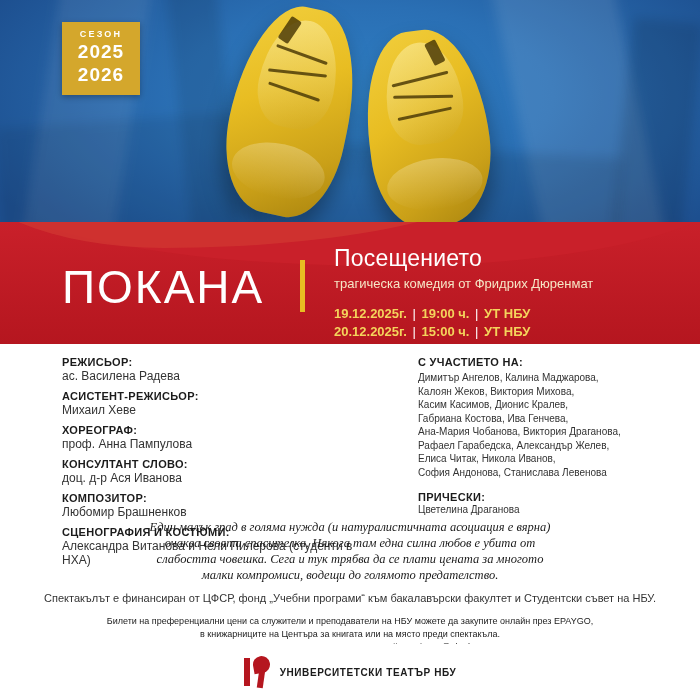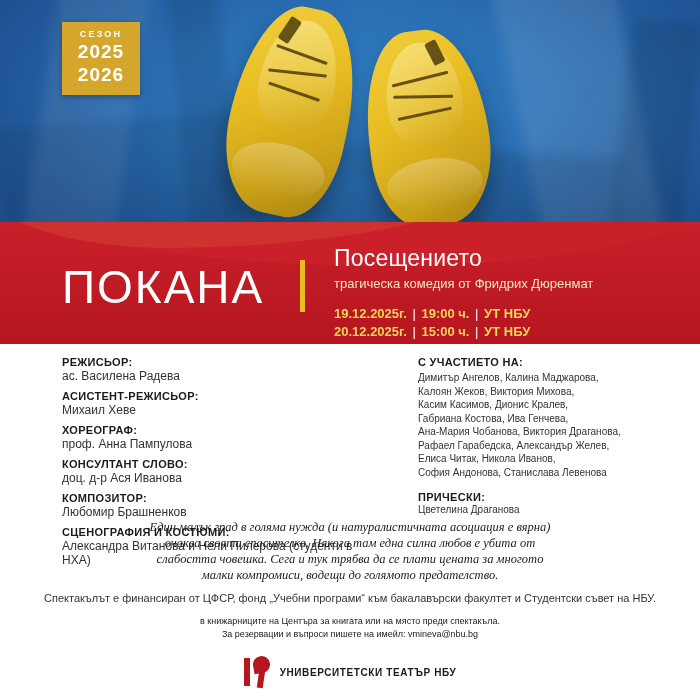--- a/index.html
+++ b/index.html
@@ -398,20 +398,21 @@
       </div>
       <div class="cast-head" style="margin-top:12px;">ПРИЧЕСКИ:</div>
       <div class="cast-line">Цветелина Драганова</div>
     </div>
   </div>
 
   <div class="synopsis">
     <div class="syn-body">Един малък град в голяма нужда (и натуралистичната асоциация е вярна) очаква своята спасителка. Някога там една силна любов е убита от слабостта човешка. Сега и тук трябва да се плати цената за многото малки компромиси, водещи до голямото предателство.</div>
     <div class="finance-note">Спектакълът е финансиран от ЦФСР, фонд „Учебни програми“ към бакалавърски факултет и Студентски съвет на НБУ.</div>
     <div class="tickets">
+      <div>Билети на преференциални цени са служители и преподаватели на НБУ можете да закупите онлайн през EPAYGO,</div>
       <div>в книжарниците на Центъра за книгата или на място преди спектакъла.</div>
       <div>За резервации и въпроси пишете на имейл: vmineva@nbu.bg</div>
     </div>
   </div>
 
   <div class="footer">
     <div class="logo-mark">
       <div class="n1"></div>
       <div class="n2"></div>
       <div class="n3"></div>

